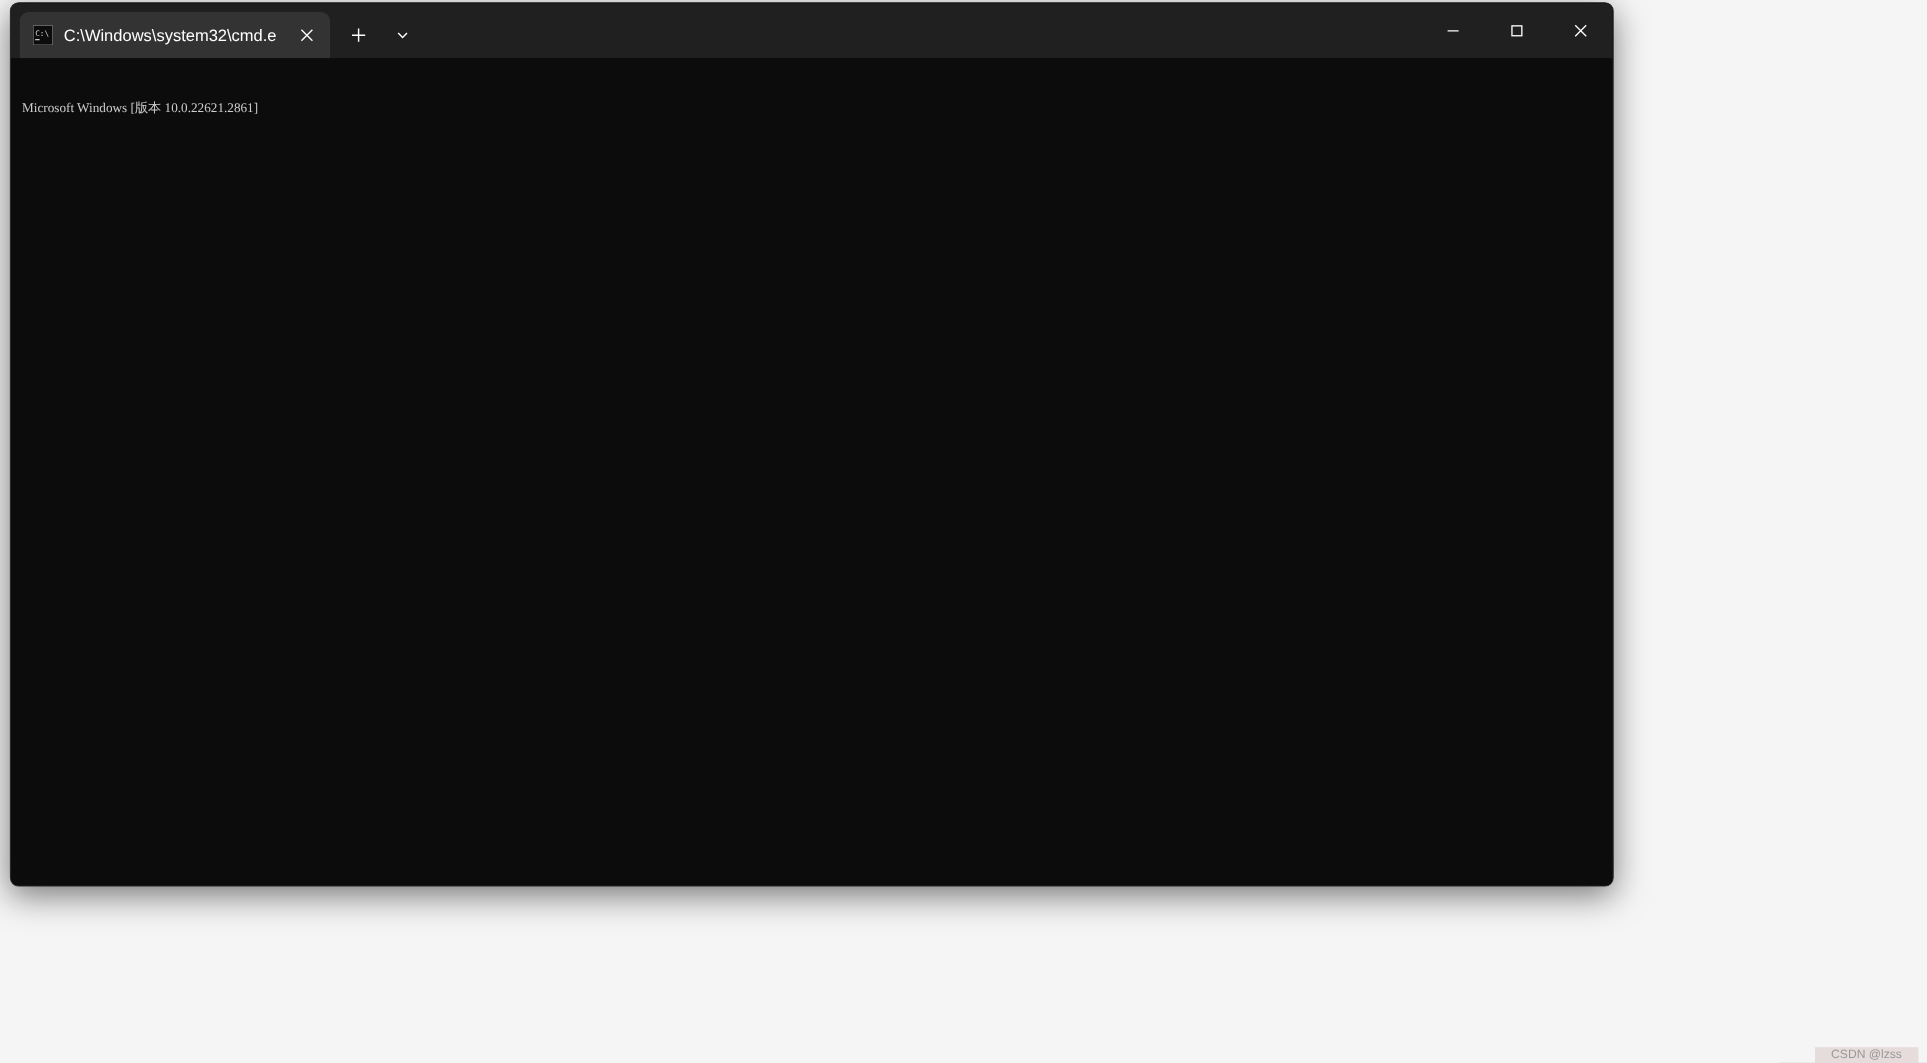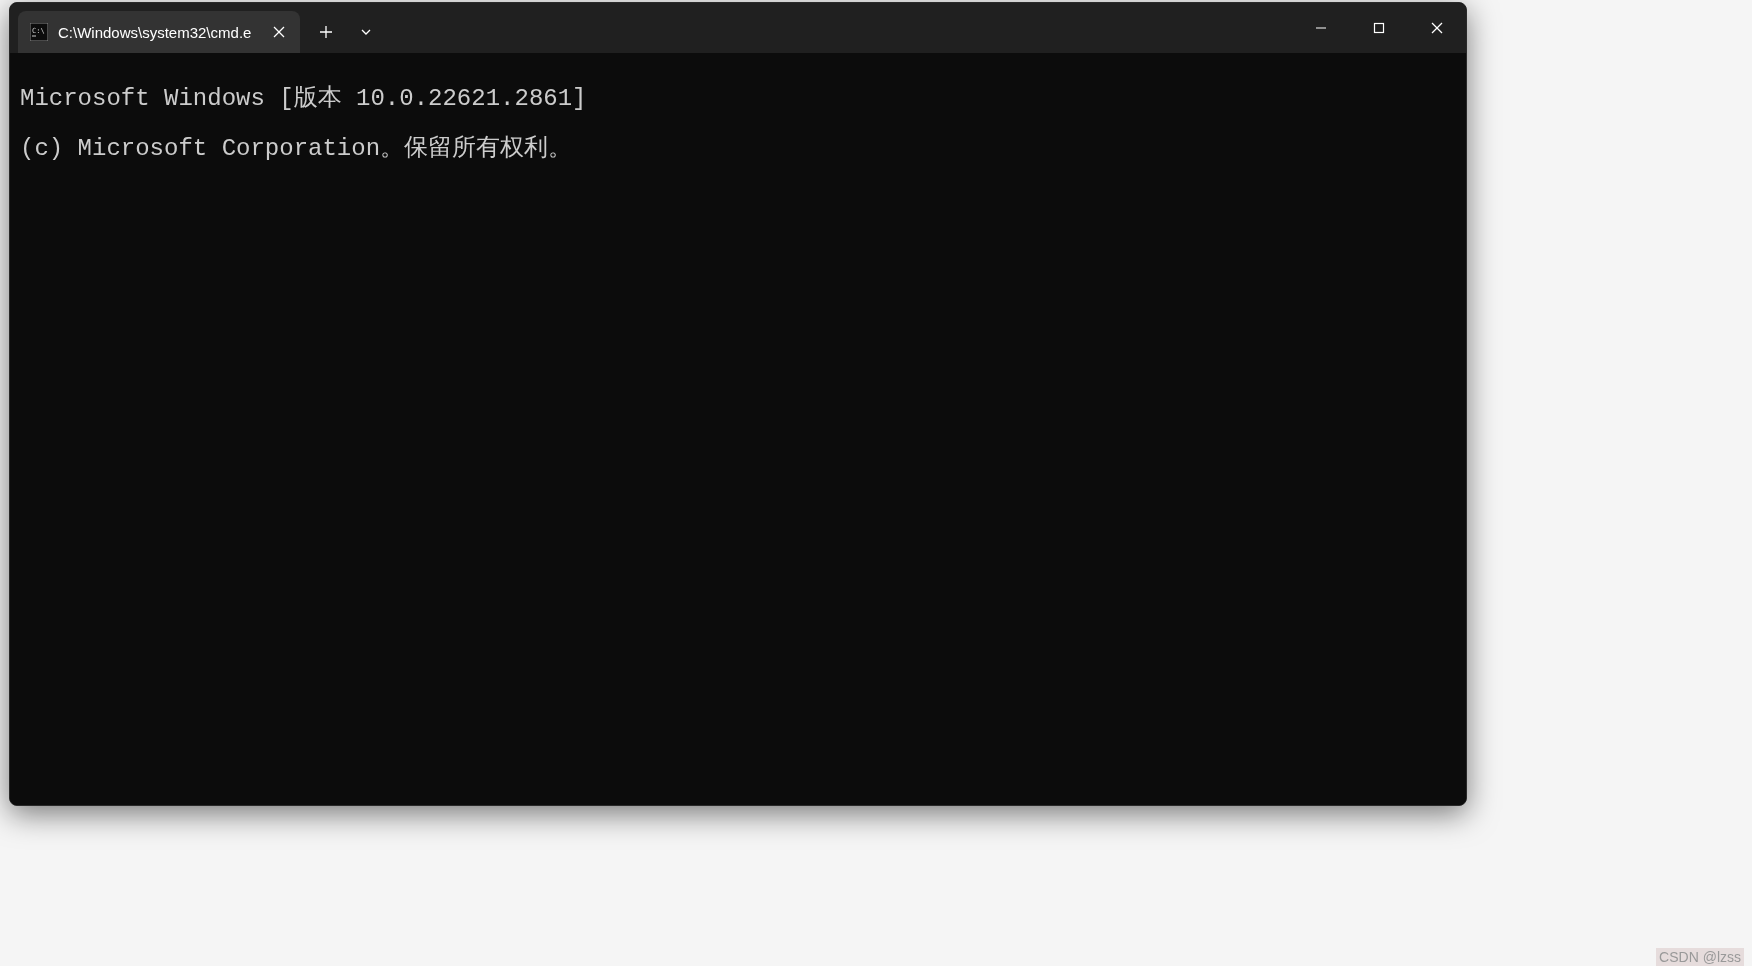--- a/index.html
+++ b/index.html
@@ -107,22 +107,22 @@
     width: 58px;
     display: flex;
     align-items: center;
     justify-content: center;
     color: #ffffff;
   }
   .terminal-body {
     flex: 1;
     background: #0c0c0c;
     padding: 8px 10px;
-    font-family: Liberation Mono, monospace;
-    font-size: 24px;
+    font-family: Liberation Serif, serif;
+    font-size: 12px;
     line-height: 25px;
     color: #cccccc;
     white-space: pre;
     overflow: hidden;
     position: relative;
   }
   .term-line {
     white-space: pre;
   }
   .cursor {
@@ -132,25 +132,25 @@
     background: #cccccc;
     vertical-align: text-bottom;
     margin-left: 1px;
     position: relative;
     top: 2px;
   }
   .watermark {
     position: absolute;
     right: 8px;
     bottom: 0px;
-    font-size: 14px;
+    font-size: 11px;
     color: #999999;
     font-family: Arial, sans-serif;
     background: rgba(100,0,0,0.1);
-    padding: 1px 3px;
+    padding: 1px 15px;
   }
   svg { display: block; }
 </style>
 </head>
 <body>
 
 <div class="backdrop"></div>
 
 <div class="terminal-window">
 
@@ -202,19 +202,18 @@
         <svg width="12" height="12" viewBox="0 0 12 12">
           <line x1="1" y1="1" x2="11" y2="11" stroke="currentColor" stroke-width="1.2"></line>
           <line x1="11" y1="1" x2="1" y2="11" stroke="currentColor" stroke-width="1.2"></line>
         </svg>
       </div>
     </div>
   </div>
 
   <div class="terminal-body">
 <div class="term-line">Microsoft Windows [版本 10.0.22621.2861]</div>
-<div class="term-line">(c) Microsoft Corporation。保留所有权利。</div>
 <div class="term-line"></div>
   </div>
 
 </div>
 
 <div class="watermark">CSDN @lzss</div>
 
 </body></html>

